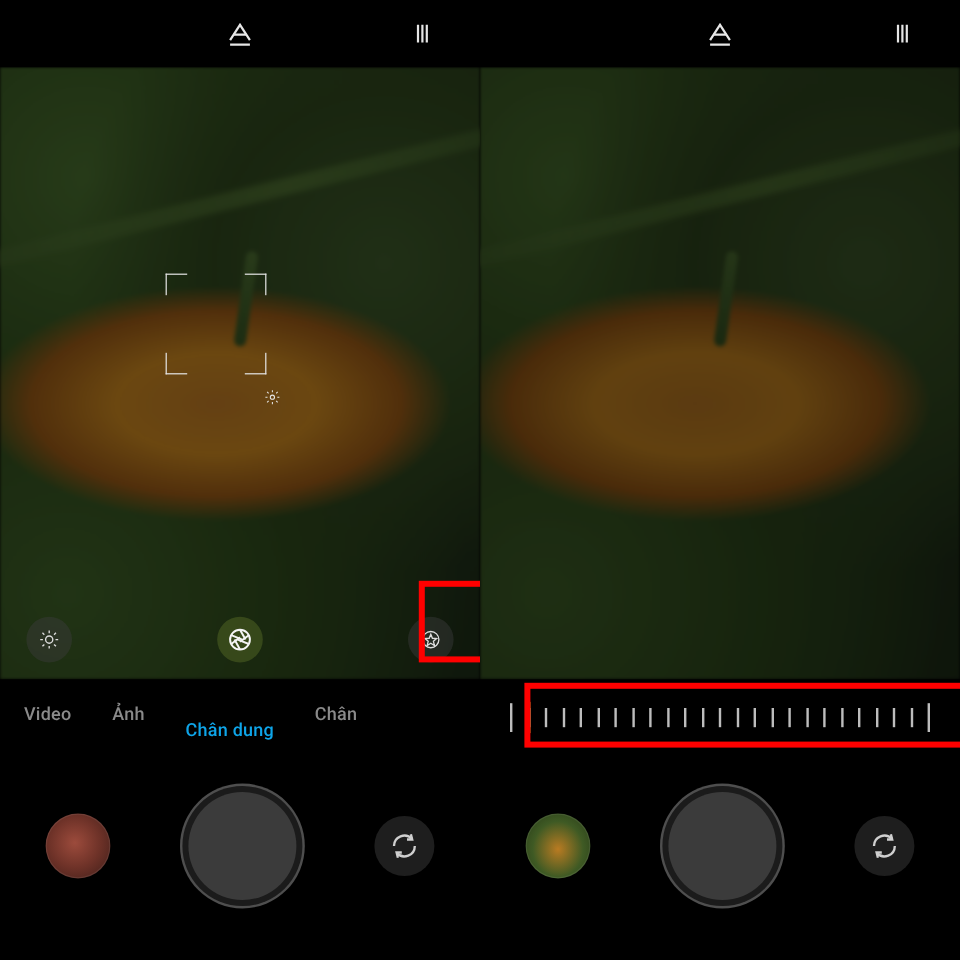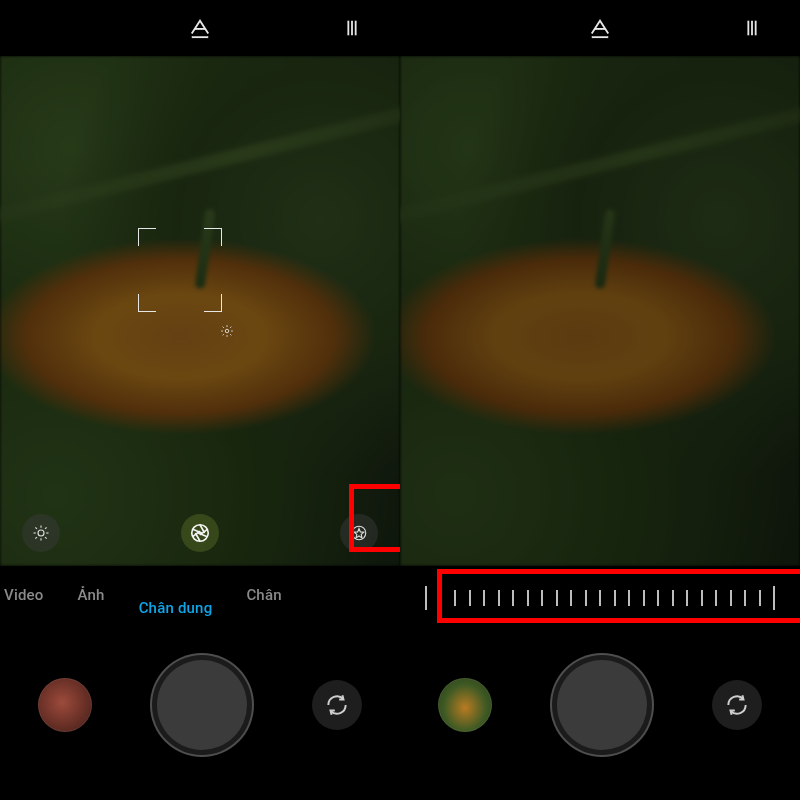--- a/index.html
+++ b/index.html
@@ -106,21 +106,21 @@
   .h1-left{
     width:64px;height:68px;
     left: 168px;
     bottom: 0px;
   }
   .mode-row{
     position:absolute; left:0; right:0; top: 575px;
     height:40px;
     display:flex; align-items:center;
     gap: 34px;
-    padding-left: 4px;
+    padding-left: 20px;
     color:#8a8a8a;
     font-size:15px;
     font-weight:500;
     letter-spacing:.2px;
   }
   .mode-row .mode.active{ color:#0ea5e9;margin-top:26px; }
   .slider-wrap{
     position:absolute; left:0; right:0; top:575px; height:46px;
     display:flex; align-items:center; justify-content:center;
   }

